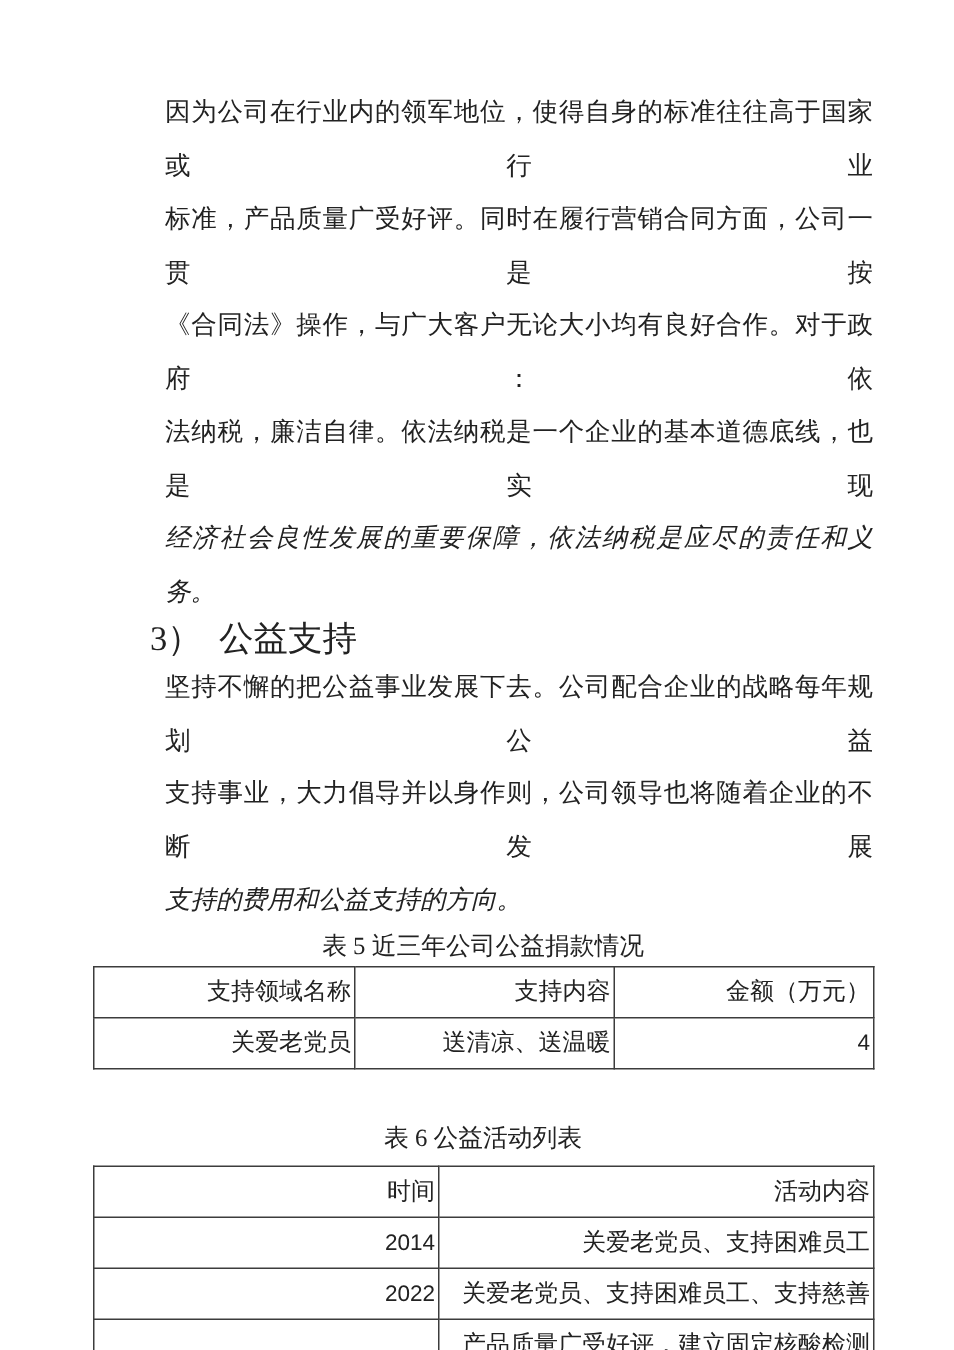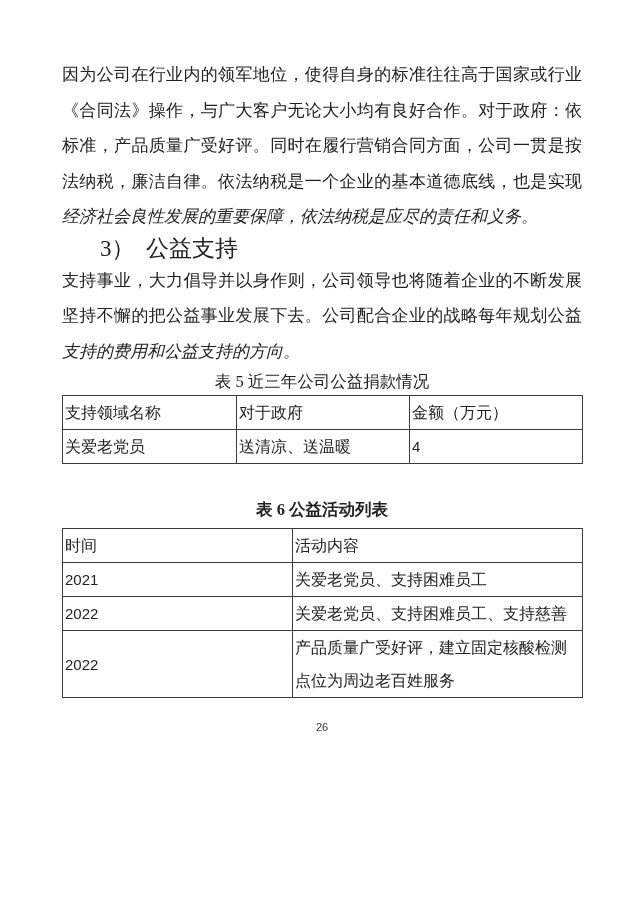--- a/index.html
+++ b/index.html
@@ -24,20 +24,21 @@
     padding-top: 57px;
   }
   .para {
     font-size: 17px;
     line-height: 35.5px;
   }
   .line {
     text-align: justify;
     text-align-last: justify;
     text-justify: inter-character;
+    margin-left: 48px;
   }
   .line.last {
     text-align-last: left;
     font-style: italic;
   }
   .line.indent {
     text-indent: 34px;
   }
   .heading {
     font-size: 23px;
@@ -47,34 +48,33 @@
     white-space: pre;
   }
   .caption {
     font-size: 16.5px;
     text-align: center;
     height: 26px;
     line-height: 26px;
   }
   .caption-6 {
     margin-top: 33px;
-    font-weight: bold;
   }
   table {
     border-collapse: collapse;
     width: 520px;
     table-layout: fixed;
   }
   .table-6 {
     margin-top: 5px;
     padding-left: 40px;
   }
   td {
     border: 1px solid #3c3c3c;
-    text-align: left;
+    text-align: right;
     vertical-align: middle;
     font-size: 16px;
     padding: 0 2px;
     line-height: 33px;
   }
   tr { height: 34px; }
   tr.tall { height: 66px; }
   .num {
     font-family: "Liberation Sans", sans-serif;
     font-size: 15px;
@@ -90,46 +90,46 @@
   }
 </style>
 </head>
 <body>
 
 <div class="page">
   <div class="content">
 
     <div class="para">
       <div class="line">因为公司在行业内的领军地位，使得自身的标准往往高于国家或行业</div>
+      <div class="line">标准，产品质量广受好评。同时在履行营销合同方面，公司一贯是按</div>
       <div class="line">《合同法》操作，与广大客户无论大小均有良好合作。对于政府：依</div>
-      <div class="line">标准，产品质量广受好评。同时在履行营销合同方面，公司一贯是按</div>
       <div class="line">法纳税，廉洁自律。依法纳税是一个企业的基本道德底线，也是实现</div>
       <div class="line last">经济社会良性发展的重要保障，依法纳税是应尽的责任和义务。</div>
     </div>
 
     <div class="heading">3）  公益支持</div>
 
     <div class="para">
+      <div class="line">坚持不懈的把公益事业发展下去。公司配合企业的战略每年规划公益</div>
       <div class="line">支持事业，大力倡导并以身作则，公司领导也将随着企业的不断发展</div>
-      <div class="line">坚持不懈的把公益事业发展下去。公司配合企业的战略每年规划公益</div>
       <div class="line last">支持的费用和公益支持的方向。</div>
     </div>
 
     <div class="caption">表 5 近三年公司公益捐款情况</div>
 
     <table class="table-5">
       <colgroup>
         <col style="width:174px">
         <col style="width:173px">
         <col style="width:173px">
       </colgroup>
       <tbody>
         <tr>
           <td>支持领域名称</td>
-          <td>对于政府</td>
+          <td>支持内容</td>
           <td>金额（万元）</td>
         </tr>
         <tr>
           <td>关爱老党员</td>
           <td>送清凉、送温暖</td>
           <td class="num">4</td>
         </tr>
       </tbody>
     </table>
 
@@ -139,21 +139,21 @@
       <colgroup>
         <col style="width:230px">
         <col style="width:290px">
       </colgroup>
       <tbody>
         <tr>
           <td>时间</td>
           <td>活动内容</td>
         </tr>
         <tr>
-          <td class="num">2021</td>
+          <td class="num">2014</td>
           <td>关爱老党员、支持困难员工</td>
         </tr>
         <tr>
           <td class="num">2022</td>
           <td>关爱老党员、支持困难员工、支持慈善</td>
         </tr>
         <tr class="tall">
           <td class="num">2022</td>
           <td>产品质量广受好评，建立固定核酸检测点位为周边老百姓服务</td>
         </tr>

